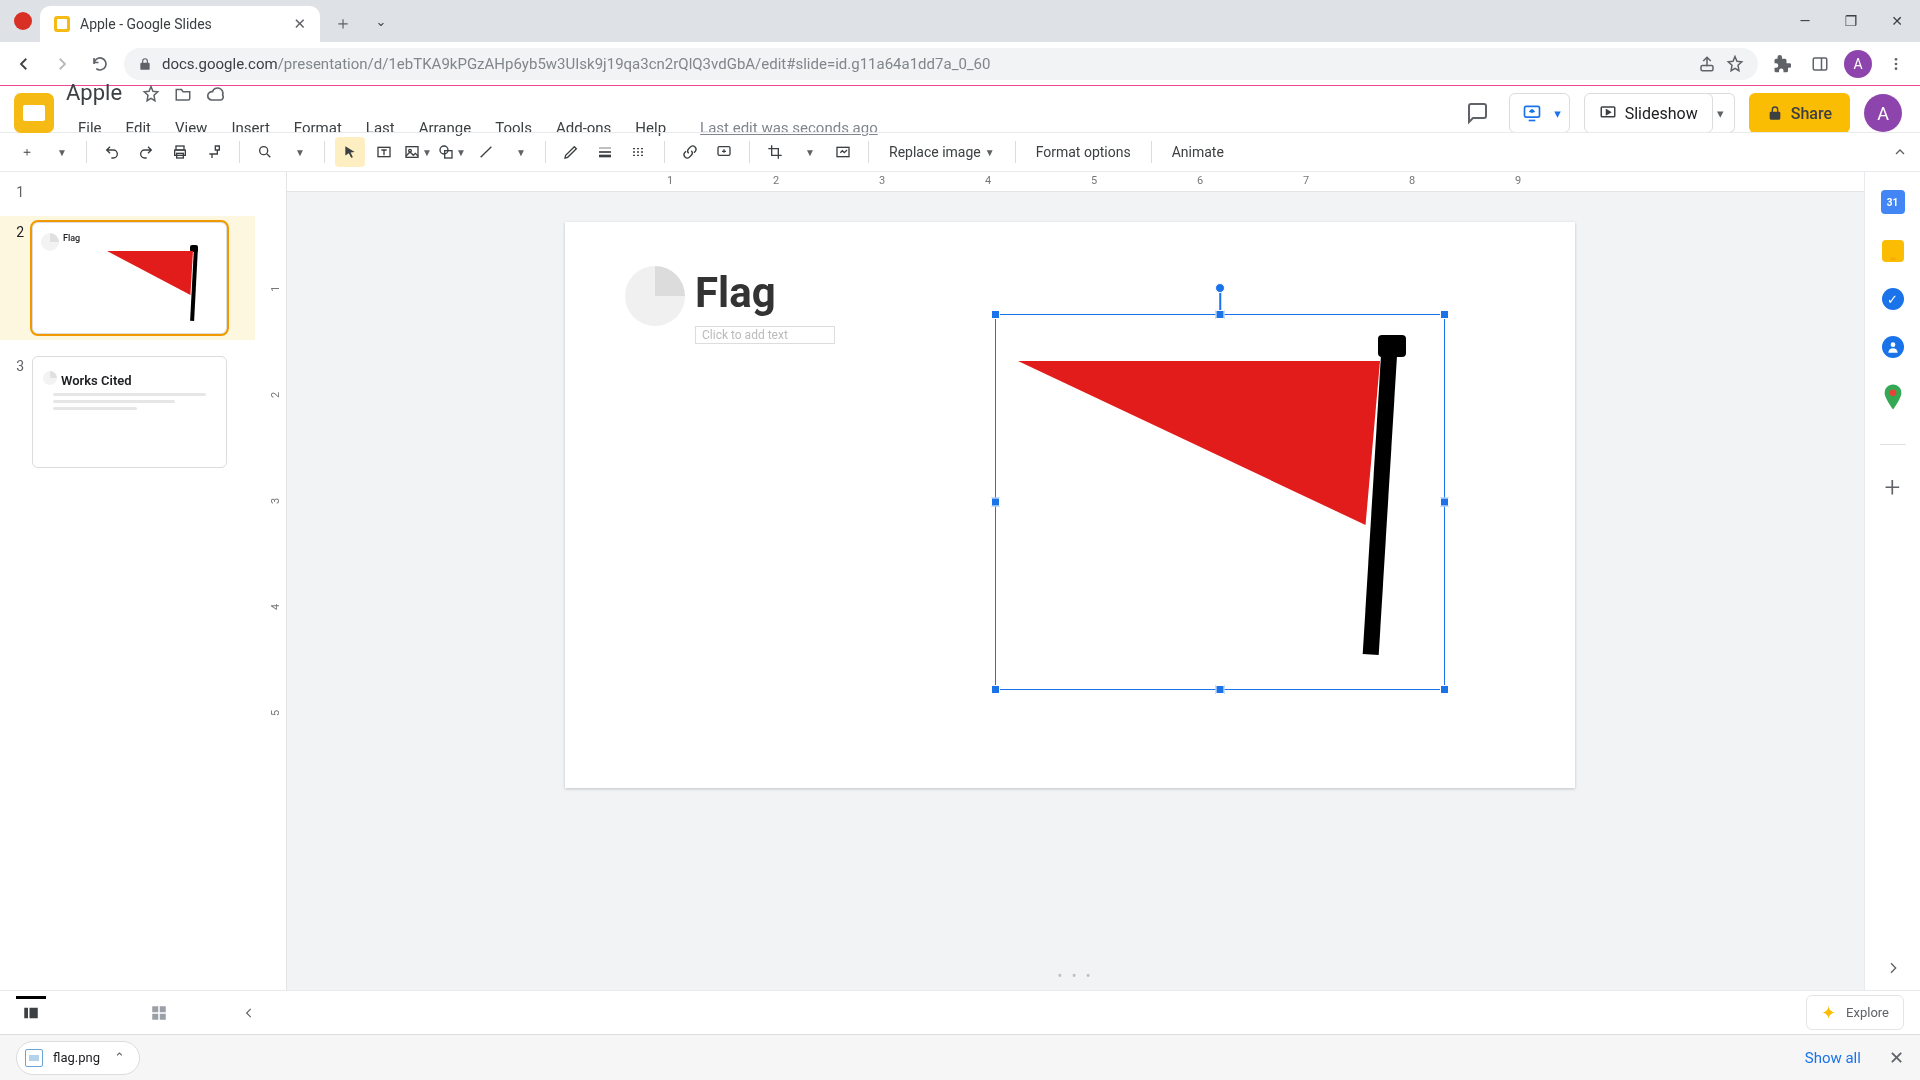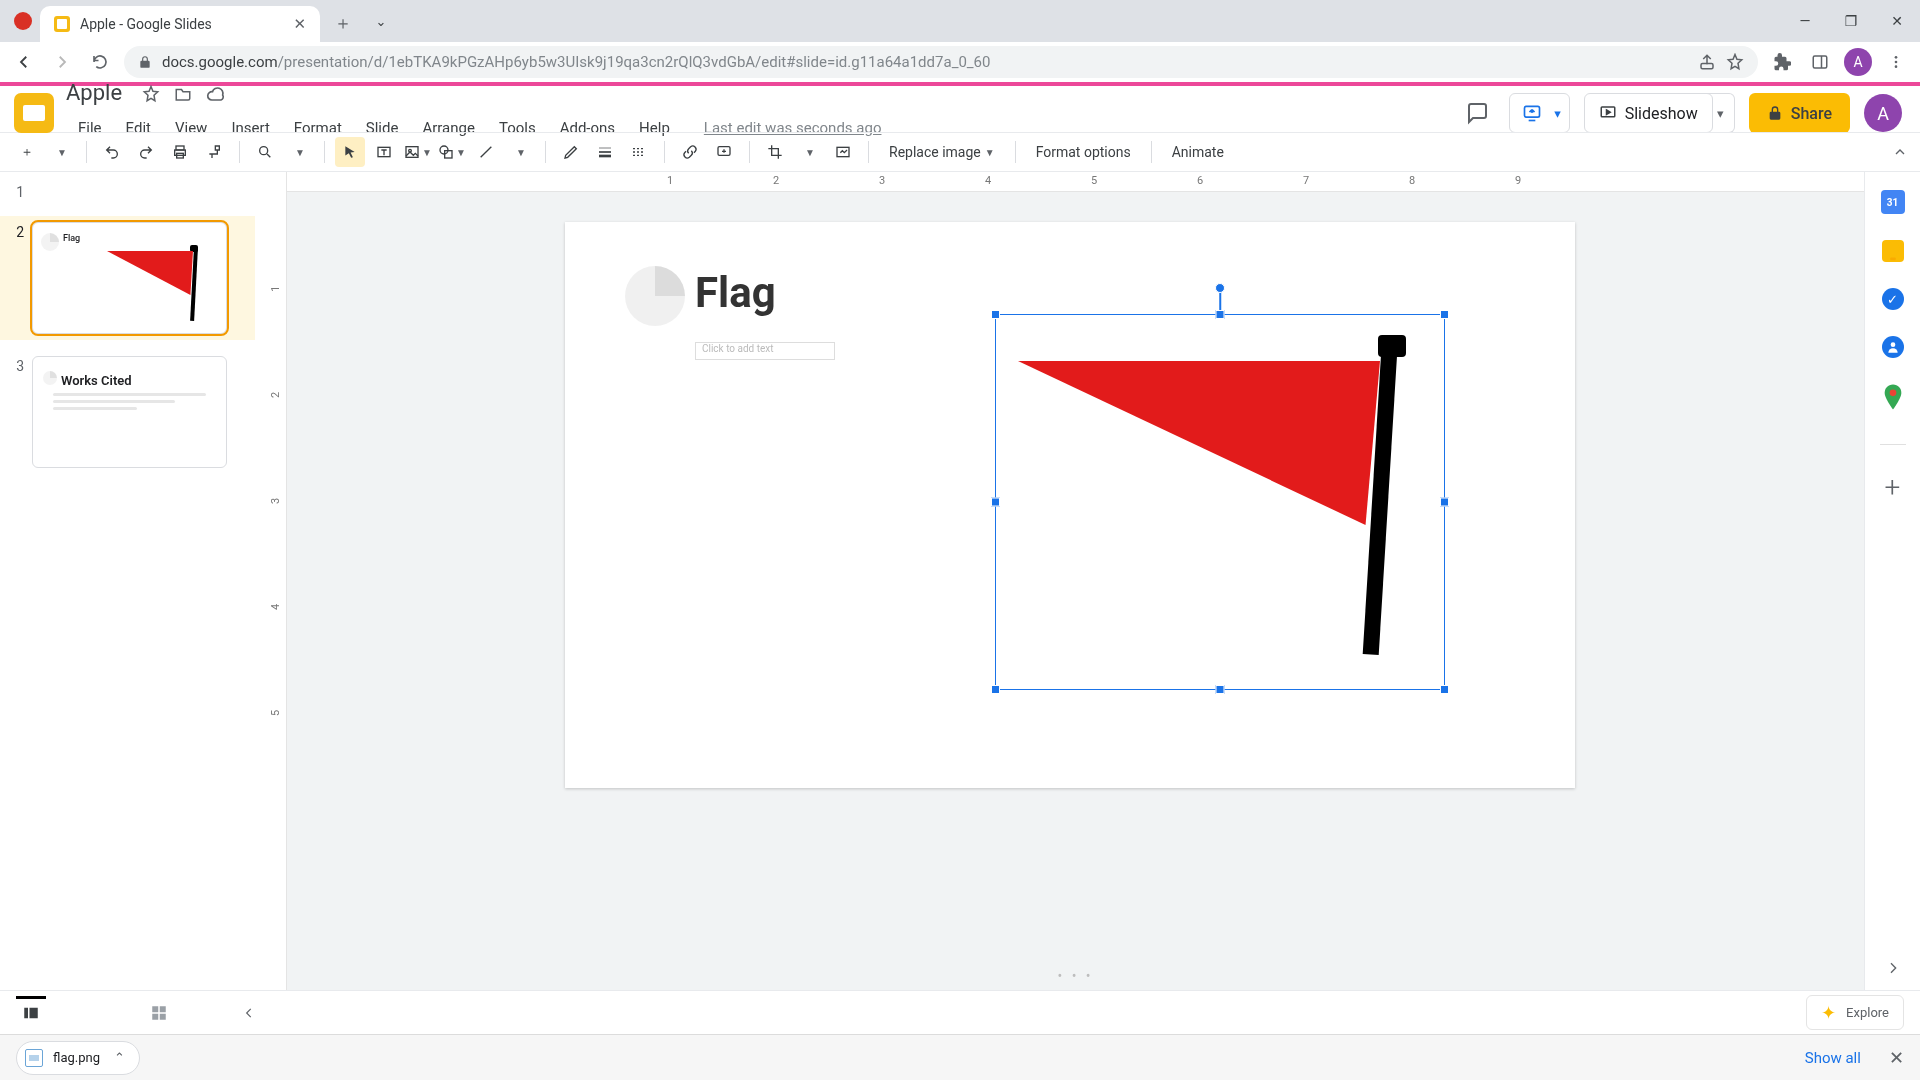--- a/index.html
+++ b/index.html
@@ -21,21 +21,21 @@
   }
   .chrome-tab .favicon { width:16px;height:16px;background:#f5ba14;border-radius:3px; position:relative; }
   .chrome-tab .favicon::after{content:"";position:absolute;inset:3px;background:#fff;border-radius:1px;}
   .chrome-tab .close { margin-left:auto; color:#5f6368; font-size:15px; }
   .new-tab { width:30px;height:30px; margin:0 0 4px 8px; display:flex;align-items:center;justify-content:center;color:#5f6368;font-size:18px;border-radius:50%;}
   .chrome-win-controls { margin-left:auto; display:flex; align-items:center; height:42px; }
   .chrome-win-controls div { width:46px;height:42px;display:flex;align-items:center;justify-content:center;color:#3c4043;font-size:14px;}
   .chrome-caret { width:46px;height:42px;display:flex;align-items:center;justify-content:center;color:#3c4043;}
 
   .chrome-toolbar {
-    height:44px; background:#fff; border-bottom:4px solid #ec4899;
+    height:44px; background:#fff; border-bottom:1px solid #ec4899;
     display:flex; align-items:center; padding:0 10px; gap:10px;
   }
   .nav-btn { width:28px;height:28px;display:flex;align-items:center;justify-content:center;color:#5f6368;}
   .nav-btn.disabled{color:#b0b0b0;}
   .omnibox {
     flex:1; height:32px; background:#f1f3f4; border-radius:16px;
     display:flex; align-items:center; gap:10px; padding:0 14px; color:#3c4043; font-size:15px;
   }
   .omnibox .lock{color:#5f6368;}
   .omnibox .url .muted{color:#80868b;}
@@ -113,21 +113,21 @@
   .canvas-area{flex:1;background:#f8f9fa;position:relative;overflow:hidden;}
   .vruler{position:absolute;left:0;top:0;bottom:0;width:22px;background:#fff;border-right:1px solid #e4e4e4;}
   .hruler{position:absolute;left:22px;right:0;top:0;height:20px;background:#fff;border-bottom:1px solid #e4e4e4;display:flex;align-items:center;font-size:11px;color:#777;}
   .hruler .tick{position:absolute;top:2px;font-size:11px;color:#777;}
   .slide{
     position:absolute; left:300px; top:30px; width:1010px; height:566px;
     background:#fff; box-shadow:0 1px 3px rgba(0,0,0,.2);
   }
   .slide .corner{position:absolute;left:60px;top:44px;width:60px;height:60px;border-radius:50%;background:conic-gradient(#dcdcdc 0 90deg,#f0f0f0 90deg 360deg);}
   .slide .title{position:absolute;left:130px;top:46px;font-size:42px;font-weight:700;color:#333;}
-  .slide .subbox{position:absolute;left:130px;top:104px;width:140px;height:18px;border:1px solid #ddd;font-size:10px;color:#bbb;display:flex;padding-left:6px;margin-top:16px;}
+  .slide .subbox{position:absolute;left:130px;top:104px;width:140px;height:18px;border:1px solid #ddd;font-size:12px;color:#bbb;display:flex;align-items:center;padding-left:6px;}
   .selection{
     position:absolute; left:430px; top:92px; width:450px; height:376px;
     border:1.6px solid #1a73e8;
   }
   .handle{position:absolute;width:9px;height:9px;background:#1a73e8;border:1px solid #fff;}
   .h-tl{left:-5px;top:-5px;} .h-tr{right:-5px;top:-5px;}
   .h-bl{left:-5px;bottom:-5px;} .h-br{right:-5px;bottom:-5px;}
   .h-t{left:50%;top:-5px;transform:translateX(-50%);} 
   .h-b{left:50%;bottom:-5px;transform:translateX(-50%);} 
   .h-l{left:-5px;top:50%;transform:translateY(-50%);} 
@@ -306,21 +306,21 @@
               </svg>
             </span>
         </span>
       </div>
       <div class="menubar" style="padding-left:0;">
         <span>File</span>
         <span>Edit</span>
         <span>View</span>
         <span>Insert</span>
         <span>Format</span>
-        <span>Slide</span>
+        <span>Last</span>
         <span>Arrange</span>
         <span>Tools</span>
         <span>Add-ons</span>
         <span>Help</span>
         <span class="last-edit">Last edit was seconds ago</span>
       </div>
     </div>
     <div class="right-buttons">
       <div class="icon-btn">
           <svg width="24" height="24" viewBox="0 0 24 24" fill="none" stroke="#5f6368" stroke-width="2">

